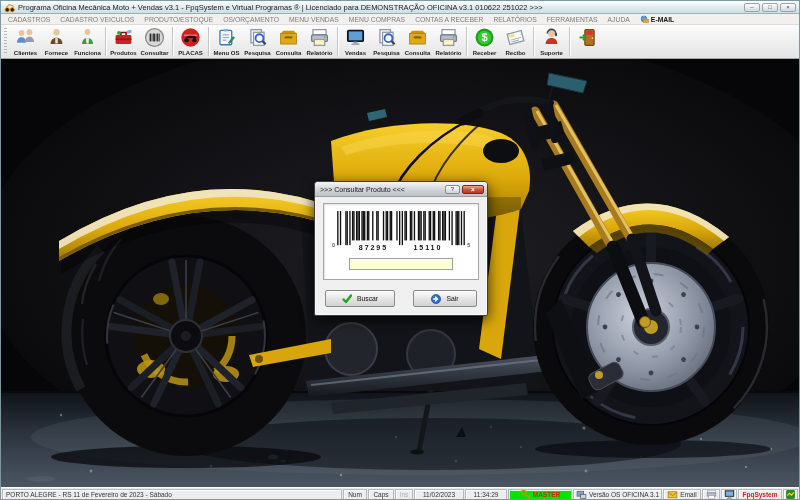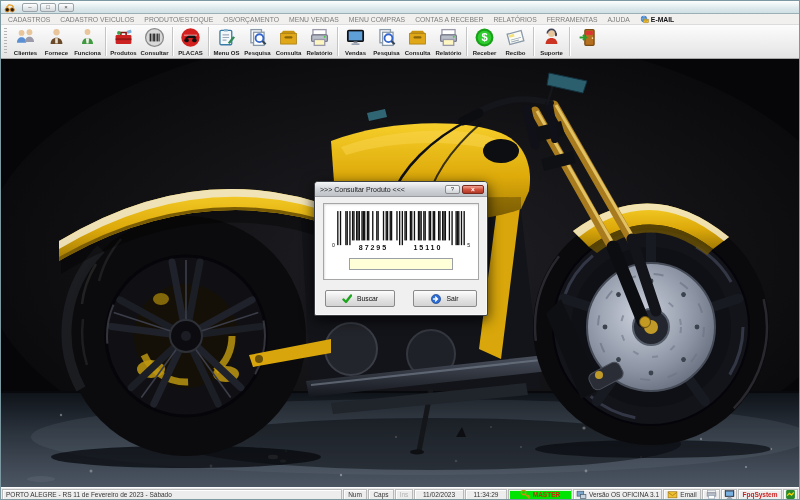--- a/index.html
+++ b/index.html
@@ -88,20 +88,21 @@
 <div class="app">
 
   <div class="titlebar">
     <span class="app-icon">
       <svg viewBox="0 0 12 12">
           <circle cx="3.5" cy="8.5" r="2.3" fill="#2a1c08" stroke="#d88a20" stroke-width="1"></circle>
           <circle cx="9" cy="8.5" r="2.3" fill="#2a1c08" stroke="#d88a20" stroke-width="1"></circle>
           <path d="M2.5 6l3-3 3.5 1 1.5 2" stroke="#e8a02c" stroke-width="1.4" fill="none"></path>
         </svg>
     </span>
+    <span class="title-text">Programa Oficina Mecânica Moto + Vendas v3.1 - FpqSystem e Virtual Programas ® | Licenciado para  DEMONSTRAÇÃO OFICINA v3.1 010622 251022 &gt;&gt;&gt;</span>
     <span class="win-controls">
       <span class="wbtn">–</span>
       <span class="wbtn">□</span>
       <span class="wbtn">×</span>
     </span>
   </div>
 
   <div class="menubar">
       <div class="menu-item">
         <span>CADASTROS</span>

